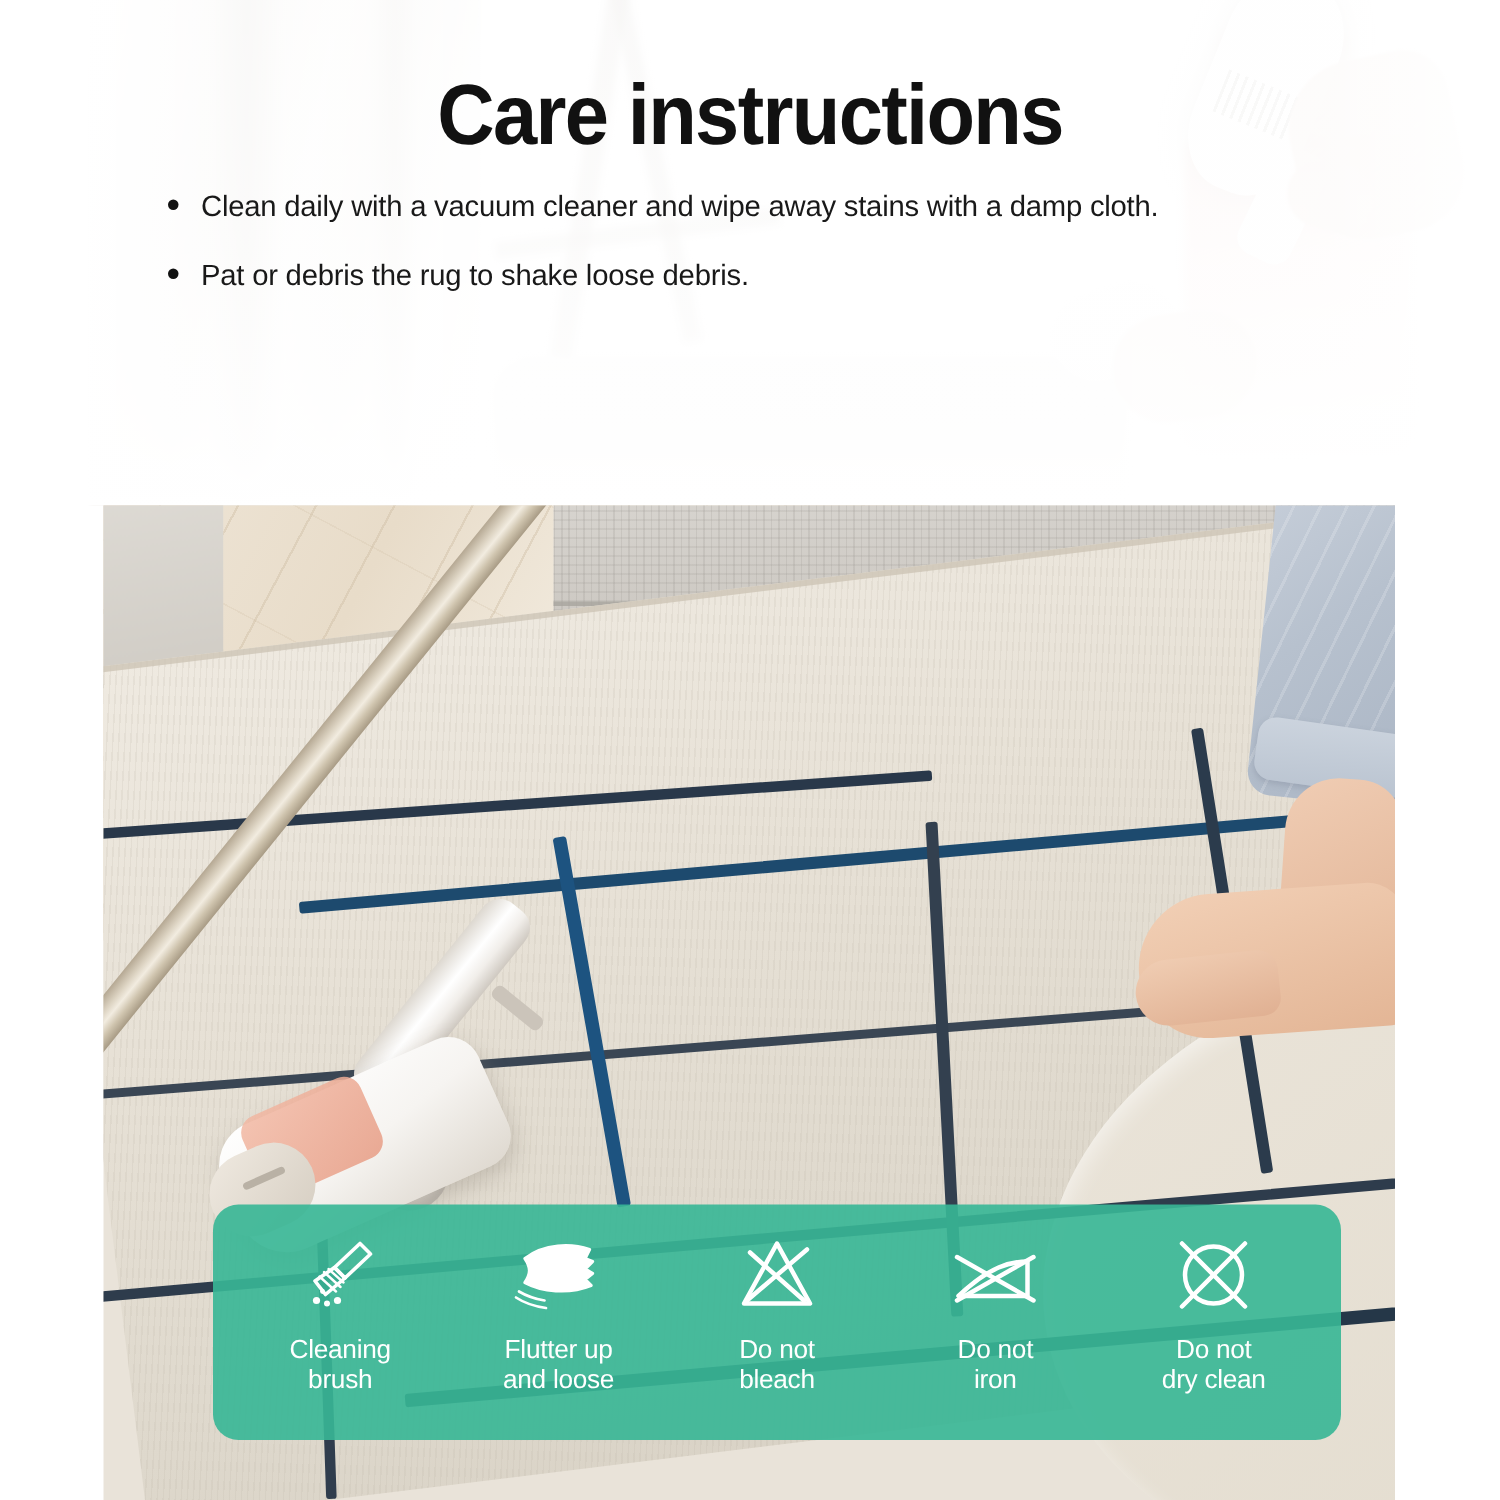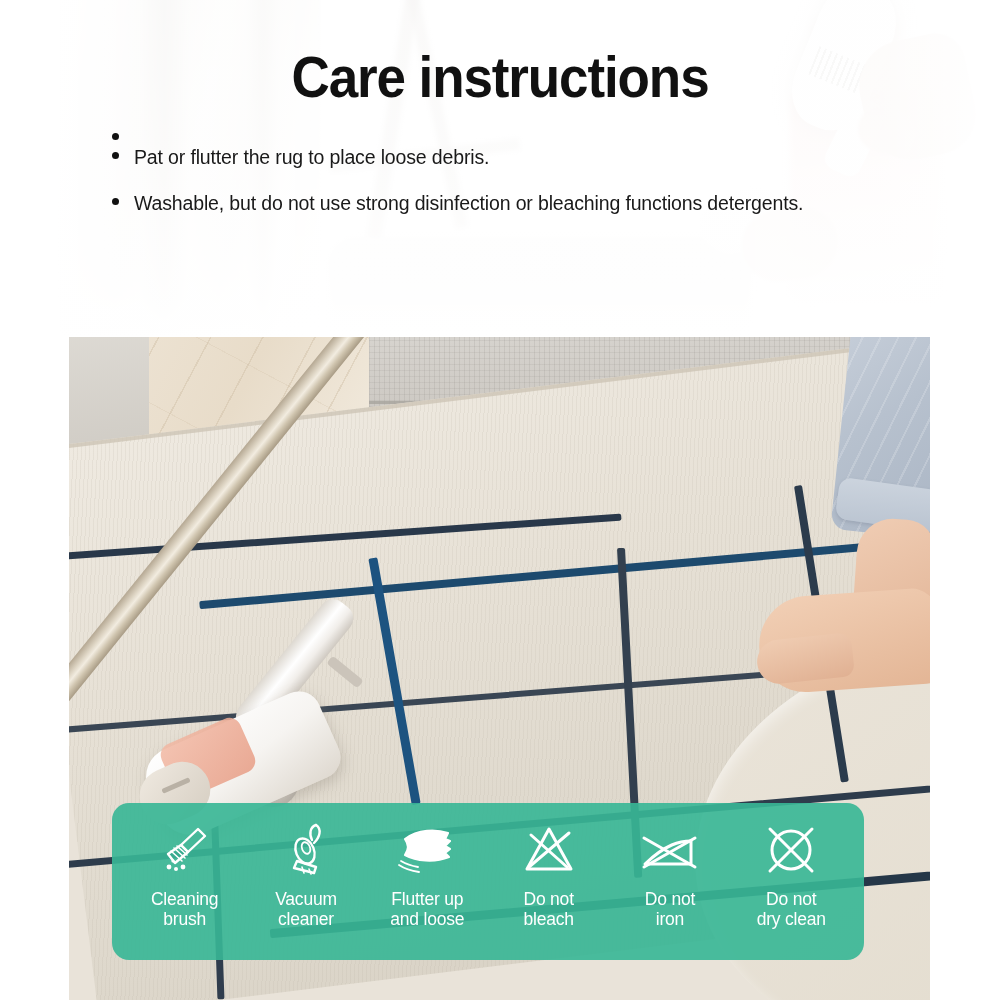--- a/index.html
+++ b/index.html
@@ -147,21 +147,21 @@
       border-radius:30px 22px 22px 34px; transform:rotate(-24deg);
       box-shadow:0 6px 14px rgba(140,132,120,.35); }
   .vac-window { position:absolute; left:96px; top:392px; width:86px; height:58px;
       background:linear-gradient(150deg,#f2b9a4,#e79c84); border-radius:12px; transform:rotate(-24deg); opacity:.85; }
   .vac-cap { position:absolute; left:70px; top:428px; width:72px; height:56px;
       background:linear-gradient(150deg,#efe9e0,#d6cec2); border-radius:28px; transform:rotate(-24deg); }
   .vac-cap-slot { position:absolute; left:92px; top:446px; width:30px; height:5px; background:#b9b1a5;
       border-radius:3px; transform:rotate(-24deg); }
 
   
-  .care-bar { position:absolute; left:112px; top:803px; width:752px; height:157px;
+  .care-bar { position:absolute; left:142px; top:803px; width:752px; height:157px;
       background:rgba(56,183,150,.91); border-radius:17px;
       display:flex; align-items:flex-start; padding:0 12px; }
   .care-item { flex:1; display:flex; flex-direction:column; align-items:center; padding-top:14px; }
   .care-ic { height:66px; display:flex; align-items:center; justify-content:center; }
   .care-lb { margin-top:6px; text-align:center; color:#ffffff; font-size:17.5px; line-height:1.16;
       letter-spacing:-.2px; white-space:pre-line; font-family:"Liberation Sans", sans-serif; }
 </style>
 </head>
 <body>
 
@@ -188,28 +188,25 @@
     </div>
     <div class="top-wash"></div>
     <div class="top-wash2"></div>
   </div>
 
   <div class="title">Care instructions</div>
 
   <div class="bullets">
     <div class="bullet">
       <span class="dot"></span>
+      <span>Clean daily with a vacuum cleaner and wipe away stains with a damp cloth.</span>
     </div>
     <div class="bullet">
       <span class="dot"></span>
-      <span>Pat or flutter the rug to place loose debris.</span>
-    </div>
-    <div class="bullet">
-      <span class="dot"></span>
-      <span>Washable, but do not use strong disinfection or bleaching functions detergents.</span>
+      <span>Pat or debris the rug to shake loose debris.</span>
     </div>
   </div>
 
   <div class="photo">
     <div class="floor">
       <div class="floor-lines"></div>
       <div class="floor-lines2"></div>
     </div>
 
     <div class="sofa">
@@ -264,34 +261,20 @@
           <circle cx="12" cy="45" r="2.4" fill="#fff" stroke="none"></circle>
           <circle cx="19" cy="47" r="2" fill="#fff" stroke="none"></circle>
           <circle cx="26" cy="45" r="2.4" fill="#fff" stroke="none"></circle>
           <circle cx="16" cy="39" r="1.6" fill="#fff" stroke="none"></circle>
         </svg>
       </div>
       <div class="care-lb">Cleaning
 brush</div>
     </div>
 
-    <div class="care-item">
-      <div class="care-ic">
-        <svg width="56" height="58" viewBox="0 0 56 58" fill="none" stroke="#fff" stroke-width="2.4" stroke-linecap="round" stroke-linejoin="round">
-          <path d="M38 4 C44 8 42 16 36 22"></path>
-          <path d="M38 4 C32 6 31 13 34 19"></path>
-          <ellipse cx="27" cy="30" rx="9" ry="13" transform="rotate(-22 27 30)"></ellipse>
-          <ellipse cx="28" cy="27" rx="4" ry="6" transform="rotate(-22 28 27)" stroke-width="1.8"></ellipse>
-          <path d="M19 40 L38 46 L36 52 L16 47 Z"></path>
-          <path d="M24 46 L26 52 M31 48 L33 53" stroke-width="1.6"></path>
-        </svg>
-      </div>
-      <div class="care-lb">Vacuum
-cleaner</div>
-    </div>
 
     <div class="care-item">
       <div class="care-ic">
         <svg width="62" height="50" viewBox="0 0 62 50" fill="none" stroke="#fff" stroke-width="2.2" stroke-linecap="round" stroke-linejoin="round">
           <path d="M9 14 C22 4 40 4 52 8 L49 14 L54 16 L49 21 L54 24 L49 28 L53 32 C38 38 20 36 9 30 C13 24 13 20 9 14 Z" fill="#fff" stroke="#fff"></path>
           <path d="M5 36 C10 39 16 41 22 42" stroke-width="1.8" fill="none"></path>
           <path d="M3 40 C9 44 16 46 23 47" stroke-width="1.8" fill="none"></path>
         </svg>
       </div>
       <div class="care-lb">Flutter up

